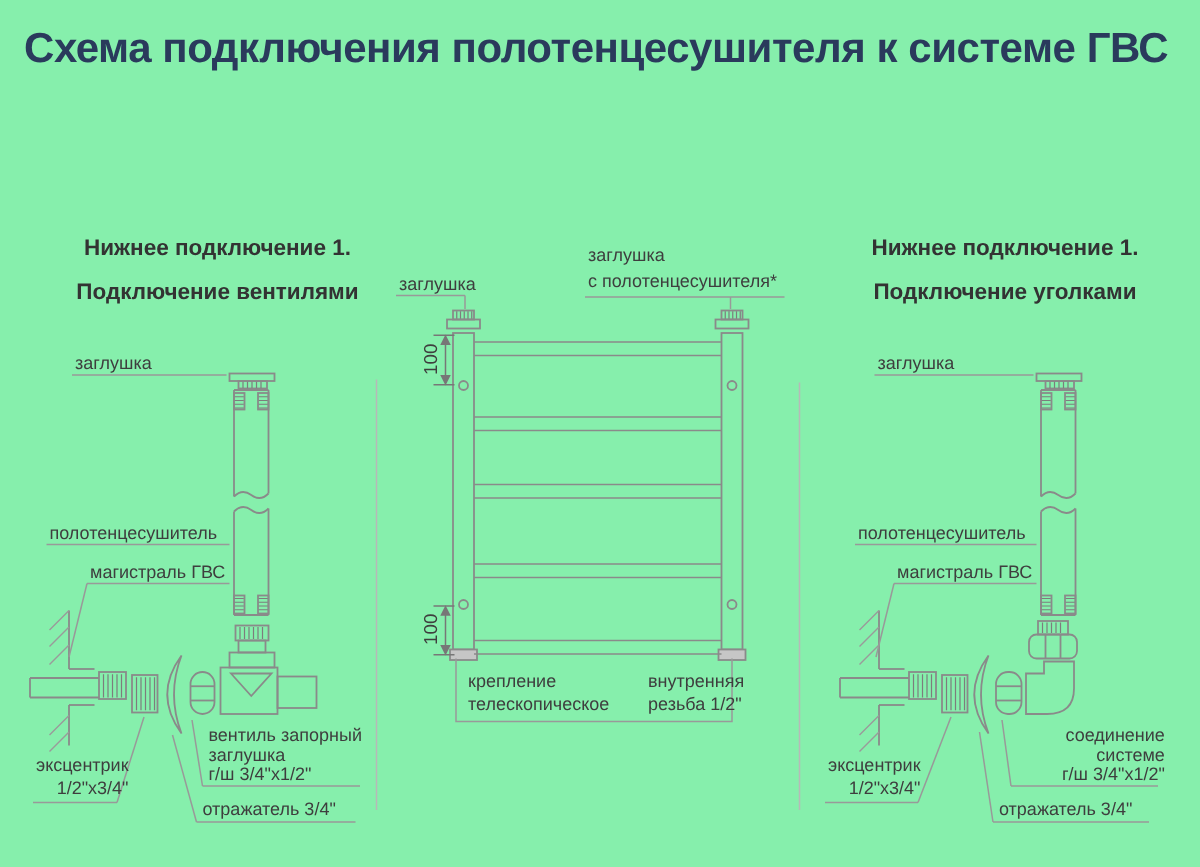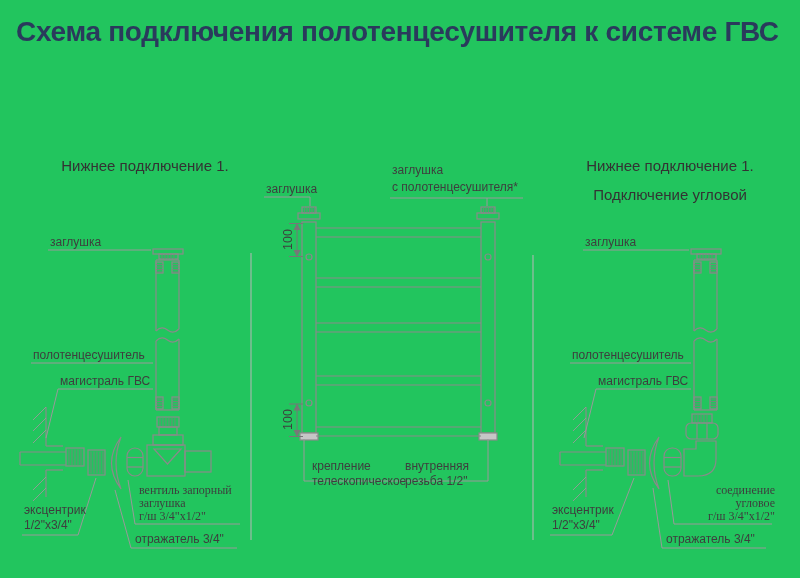--- a/index.html
+++ b/index.html
@@ -1,24 +1,24 @@
 <!DOCTYPE html>
 <html><head>
 <meta charset="utf-8">
 <style>
   html,body{margin:0;padding:0;background:#ffffff;}
-  .page{position:relative;width:800px;height:578px;background:#22c55e;overflow:hidden;
+  .page{position:relative;width:800px;height:578px;background:#86efac;overflow:hidden;
         font-family:"Liberation Sans","DejaVu Sans",sans-serif;}
   .title{position:absolute;left:16px;top:16px;width:780px;font-size:28px;font-weight:bold;
          color:#2a3a5c;letter-spacing:-0.3px;white-space:nowrap;}
-  .hdr{position:absolute;font-size:15px;font-weight:normal;color:#333;text-align:center;white-space:nowrap;}
+  .hdr{position:absolute;font-size:15px;font-weight:bold;color:#333;text-align:center;white-space:nowrap;}
   .lbl{position:absolute;font-size:12px;color:#3e3e3e;white-space:nowrap;}
-  .lbl2{line-height:15px;}
-  .lbl3{line-height:13px;font-family:Liberation Serif, serif;}
-  .lblmid{line-height:15px;margin-top:12px;}
+  .lbl2{line-height:15px;text-align:right;}
+  .lbl3{line-height:13px;}
+  .lblmid{line-height:15px;}
   .dim{position:absolute;width:34px;height:13px;font-size:12.5px;color:#3e3e3e;text-align:center;
        transform:rotate(-90deg);}
   svg.art{position:absolute;left:0;top:0;}
 </style>
 </head>
 <body>
 
 <div class="page">
 
   <div class="title">Схема подключения полотенцесушителя к системе ГВС</div>
@@ -226,20 +226,21 @@
           <line x1="674" y1="524" x2="772" y2="524"></line>
           <line x1="674" y1="524" x2="668" y2="480"></line>
           <line x1="662" y1="548" x2="766" y2="548"></line>
           <line x1="662" y1="548" x2="653" y2="488"></line>
         </g>
       </g>
     </g>
   </svg>
 
   <div class="hdr" style="left:30px;top:157px;width:230px;">Нижнее подключение 1.</div>
+  <div class="hdr" style="left:30px;top:186px;width:230px;">Подключение вентилями</div>
   <div class="lbl" style="left:50px;top:235px;">заглушка</div>
   <div class="lbl" style="left:33px;top:348px;">полотенцесушитель</div>
   <div class="lbl" style="left:60px;top:374px;">магистраль ГВС</div>
   <div class="lbl lbl2" style="left:24px;top:503px;">
     <div>эксцентрик</div>
     <div>1/2"x3/4"</div>
   </div>
   <div class="lbl lbl3" style="left:139px;top:484px;">
     <div>вентиль запорный</div>
     <div>заглушка</div>
@@ -251,34 +252,34 @@
   <div class="lbl" style="left:392px;top:162px;line-height:17px;">
     <div>заглушка</div>
     <div>с полотенцесушителя*</div>
   </div>
   <div class="dim" style="left:270px;top:233px;">100</div>
   <div class="dim" style="left:270px;top:413px;">100</div>
   <div class="lbl lblmid" style="left:312px;top:447px;">
     <div>крепление</div>
     <div>телескопическое</div>
   </div>
-  <div class="lbl lblmid" style="left:405px;top:447px;">
+  <div class="lbl lblmid" style="left:432px;top:447px;">
     <div>внутренняя</div>
     <div>резьба 1/2"</div>
   </div>
 
   <div class="hdr" style="left:545px;top:157px;width:250px;">Нижнее подключение 1.</div>
-  <div class="hdr" style="left:545px;top:186px;width:250px;">Подключение угловой</div>
+  <div class="hdr" style="left:545px;top:186px;width:250px;">Подключение уголками</div>
   <div class="lbl" style="left:585px;top:235px;">заглушка</div>
   <div class="lbl" style="left:572px;top:348px;">полотенцесушитель</div>
   <div class="lbl" style="left:598px;top:374px;">магистраль ГВС</div>
   <div class="lbl lbl2" style="left:552px;top:503px;">
     <div>эксцентрик</div>
     <div>1/2"x3/4"</div>
   </div>
   <div class="lbl lbl3" style="left:708px;top:484px;text-align:right;">
     <div>соединение</div>
-    <div>угловое</div>
+    <div>системе</div>
     <div>г/ш 3/4"x1/2"</div>
   </div>
   <div class="lbl" style="left:666px;top:532px;">отражатель 3/4"</div>
 
 </div>
 
 </body></html>

